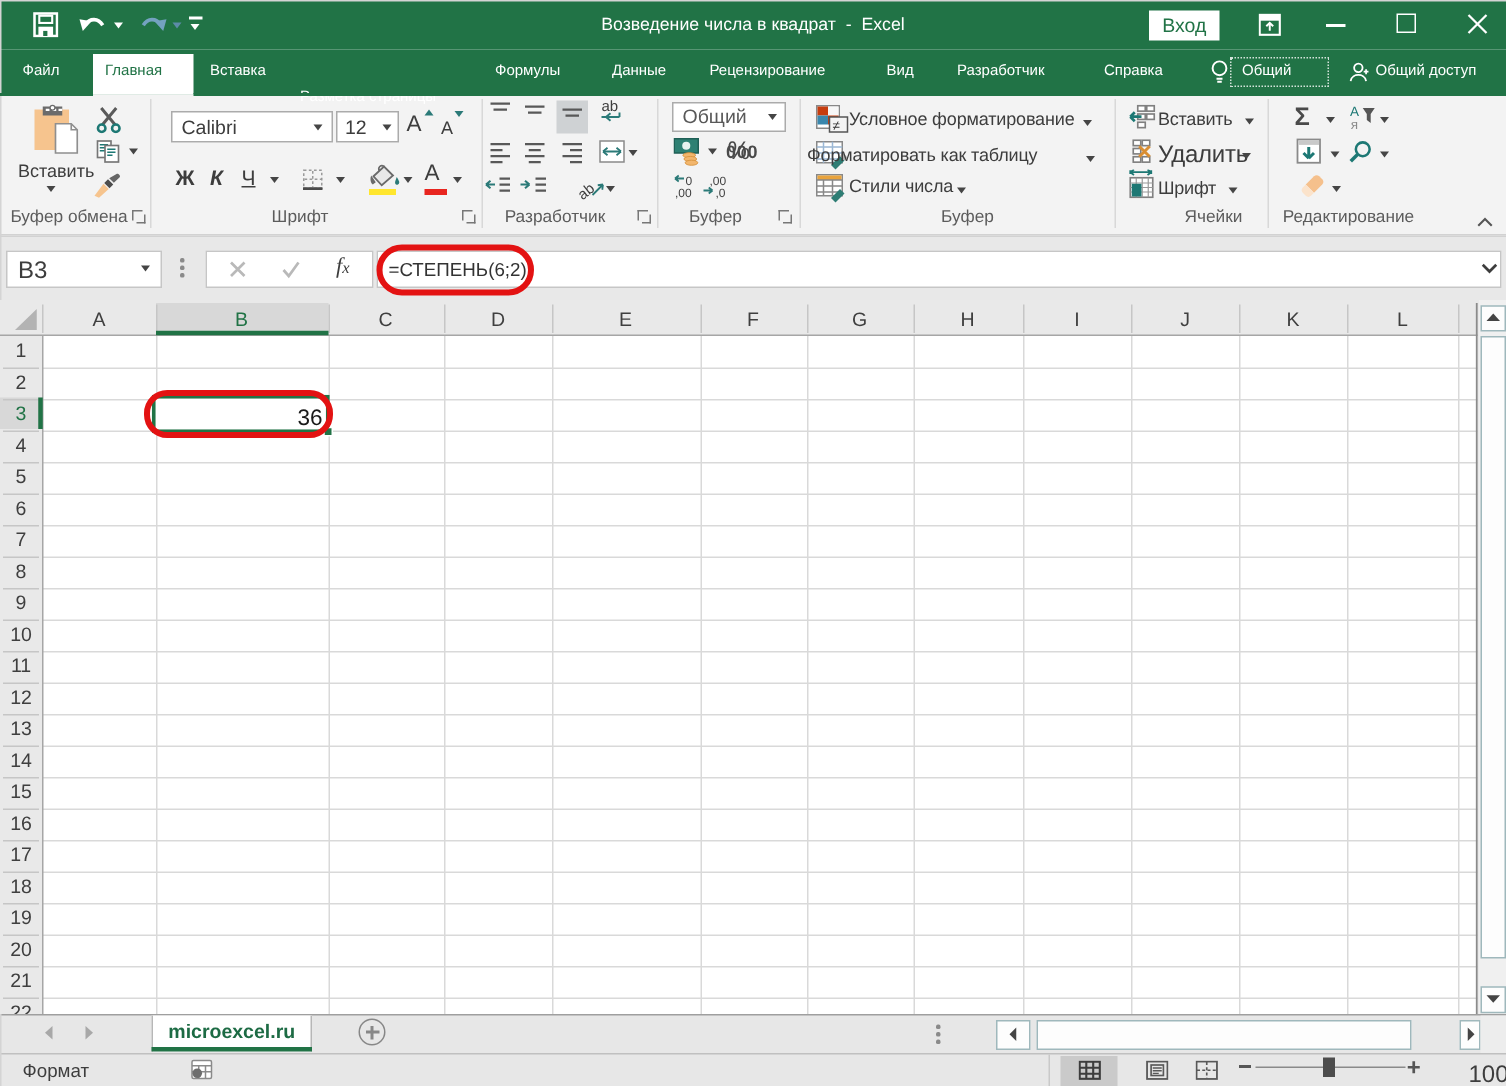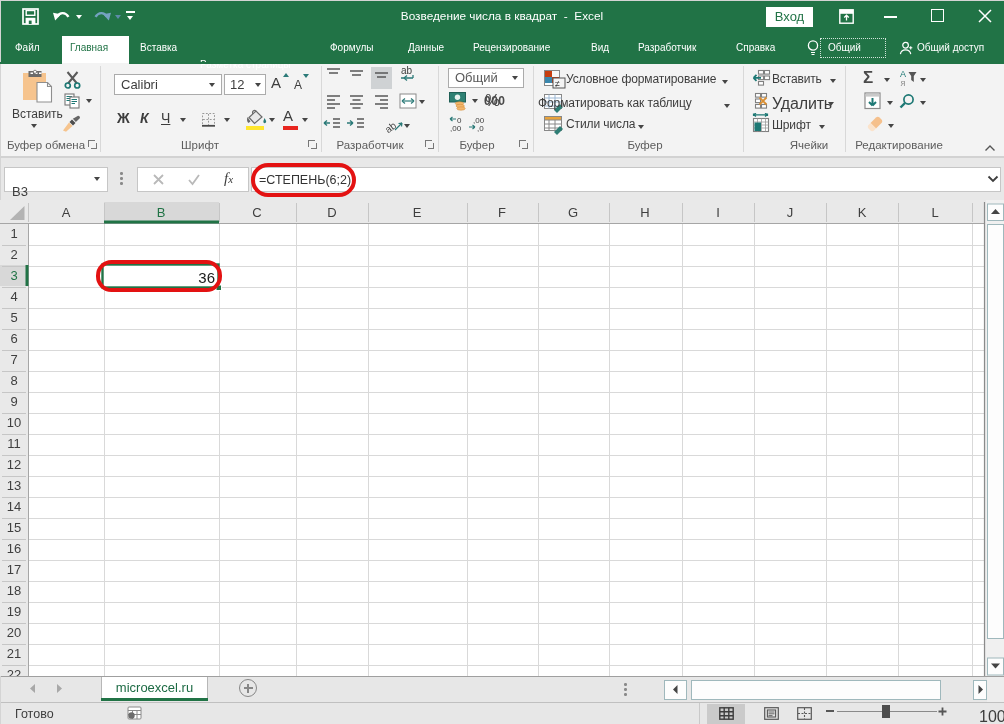--- a/index.html
+++ b/index.html
@@ -328,21 +328,21 @@
  <path d="M6.5 8 L12 13.5 L10 15.5 C9 16.5 7.5 16.5 6.5 15.5 L4.5 13.5 C3.5 12.5 3.5 11 4.5 10 Z" fill="#fbe3cb"></path>
 </svg>
 <div class="dn" style="left:888px;top:124px"></div>
 <div class="glabel" style="left:899px;top:139px">Редактирование</div>
 <svg class="abs" style="left:984px;top:143px" width="12" height="9" viewBox="0 0 12 9">
  <path d="M1.5 7.5 L6 3 L10.5 7.5" fill="none" stroke="#555" stroke-width="1.4"></path>
 </svg>
 
 <div class="abs" style="left:0;top:157px;width:1004px;height:1px;background:#d2d2d2"></div>
 <div class="abs" style="left:4px;top:167px;width:104px;height:25px;background:#fff;border:1px solid #c6c6c6"></div>
-<div class="rtxt" style="left:12px;top:184px;font-size:13px">B3</div>
+<div class="rtxt" style="left:12px;top:172px;font-size:16px">B3</div>
 <div class="dn" style="left:94px;top:177px"></div>
 <div class="abs" style="left:120px;top:172px;width:2.5px;height:2.5px;background:#8a8a8a;border-radius:50%;box-shadow:0 5px 0 #8a8a8a,0 10px 0 #8a8a8a"></div>
 <div class="abs" style="left:137px;top:167px;width:112px;height:25px;background:#fff;border:1px solid #c6c6c6"></div>
 <svg class="abs" style="left:152px;top:173px" width="13" height="13" viewBox="0 0 13 13">
  <path d="M2 2 L11 11 M11 2 L2 11" stroke="#b9b9b9" stroke-width="1.8"></path>
 </svg>
 <svg class="abs" style="left:187px;top:173px" width="14" height="13" viewBox="0 0 14 13">
  <path d="M2 7 L5.5 11 L12 2" fill="none" stroke="#b9b9b9" stroke-width="1.8"></path>
 </svg>
 <div class="abs" style="left:224px;top:170px;font-family:'Liberation Serif',serif;font-style:italic;font-size:15px;color:#3d3d3d"><i>f</i><span style="font-size:11px">x</span></div>
@@ -436,38 +436,38 @@
 <div class="abs" style="left:95.5px;top:260px;width:126.5px;height:31.5px;border:4.5px solid #e31212;border-radius:15.5px;z-index:30"></div>
 
 <svg class="abs" style="left:28px;top:683px" width="10" height="11" viewBox="0 0 10 11">
     <path d="M7 1 L2 5.5 L7 10 Z" fill="#a8a8a8"></path>
   </svg>
 <svg class="abs" style="left:54px;top:683px" width="10" height="11" viewBox="0 0 10 11">
     <path d="M3 1 L8 5.5 L3 10 Z" fill="#a8a8a8"></path>
   </svg>
 <div class="abs" style="left:101px;top:677px;width:107px;height:23.5px;background:#fff;border-left:1px solid #b7b7b7;border-right:1px solid #b7b7b7"></div>
 <div class="abs" style="left:101px;top:698px;width:107px;height:2.5px;background:#217346"></div>
-<div class="abs" style="left:101px;top:677px;width:107px;height:21px;line-height:21px;text-align:center;font-size:13px;font-weight:normal;color:#1d6b44">microexcel.ru</div>
+<div class="abs" style="left:101px;top:677px;width:107px;height:21px;line-height:21px;text-align:center;font-size:13px;font-weight:bold;color:#1d6b44">microexcel.ru</div>
 <div class="abs" style="left:239px;top:679px;width:18px;height:18px;border:1px solid #878787;border-radius:50%"></div>
 <div class="abs" style="left:243.5px;top:687.2px;width:9px;height:1.6px;background:#878787"></div>
 <div class="abs" style="left:247.2px;top:683.5px;width:1.6px;height:9px;background:#878787"></div>
 <div class="abs" style="left:624px;top:683px;width:2.5px;height:2.5px;background:#8a8a8a;border-radius:50%;box-shadow:0 5px 0 #8a8a8a,0 10px 0 #8a8a8a"></div>
 
 <div class="abs" style="left:664px;top:679.5px;width:23px;height:20px;background:#fdfdfd;border:1px solid #9fb8bc"></div>
 <svg class="abs" style="left:671px;top:684px" width="9" height="11" viewBox="0 0 9 11">
     <path d="M6.5 1 L2 5.5 L6.5 10 Z" fill="#444"></path>
   </svg>
 <div class="abs" style="left:691px;top:679.5px;width:250px;height:20px;background:#fdfdfd;border:1px solid #9fb8bc"></div>
 <div class="abs" style="left:973px;top:679.5px;width:14px;height:20px;background:#fdfdfd;border:1px solid #9fb8bc"></div>
 <svg class="abs" style="left:976px;top:684px" width="9" height="11" viewBox="0 0 9 11">
     <path d="M2.5 1 L7 5.5 L2.5 10 Z" fill="#444"></path>
   </svg>
 <div class="abs" style="left:987px;top:677px;width:17px;height:25px;background:#ededed"></div>
 
-<div class="abs" style="left:15px;top:707px;font-size:12.5px;color:#3d3d3d">Готово</div>
+<div class="abs" style="left:15px;top:707px;font-size:12.5px;color:#3d3d3d">Формат</div>
 <svg class="abs" style="left:127px;top:706px" width="17" height="14" viewBox="0 0 17 14">
  <rect x="1" y="1" width="13" height="12" rx="1" fill="#fff" stroke="#8a8a8a"></rect>
  <path d="M1 4.5 L14 4.5 M5.5 4.5 L5.5 13 M10 4.5 L10 13 M1 8.5 L14 8.5" stroke="#8a8a8a"></path>
  <circle cx="4.5" cy="9.5" r="3.2" fill="#6d6d6d"></circle>
 </svg>
 <div class="abs" style="left:699px;top:703px;width:1px;height:21px;background:#c9c9c9"></div>
 <div class="abs" style="left:707px;top:703.5px;width:38px;height:20.5px;background:#cacaca"></div>
 <svg class="abs" style="left:719px;top:707px" width="15" height="13" viewBox="0 0 15 13">
  <rect x="0.8" y="0.8" width="13.4" height="11.4" fill="none" stroke="#3d3d3d" stroke-width="1.4"></rect>
  <path d="M0.8 4.8 L14.2 4.8 M0.8 8.8 L14.2 8.8 M5.2 0.8 L5.2 12.2 M9.8 0.8 L9.8 12.2" stroke="#3d3d3d" stroke-width="1.4"></path>

